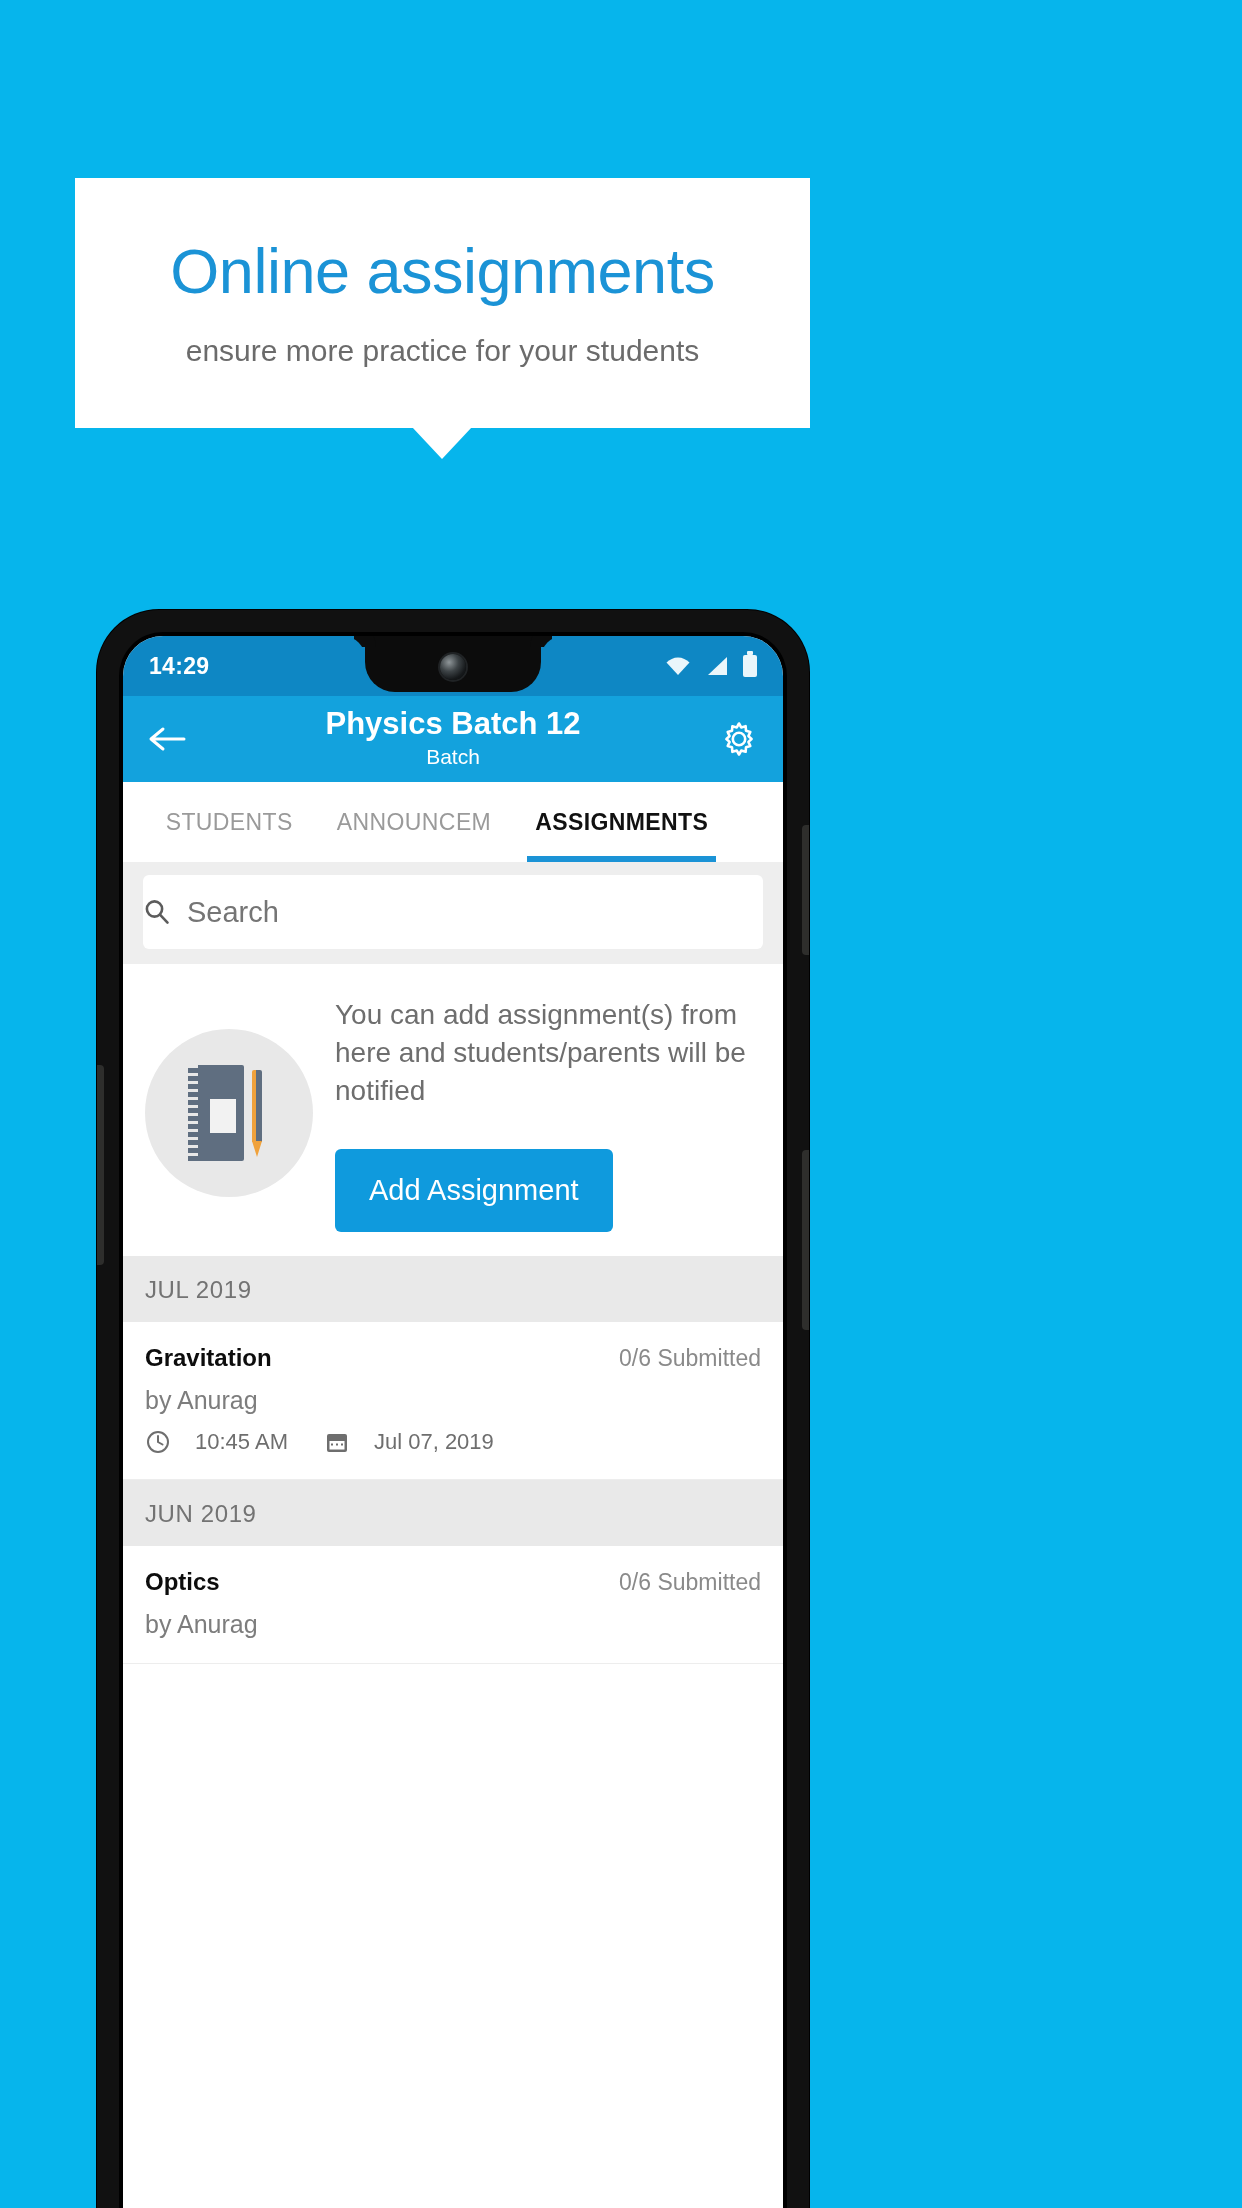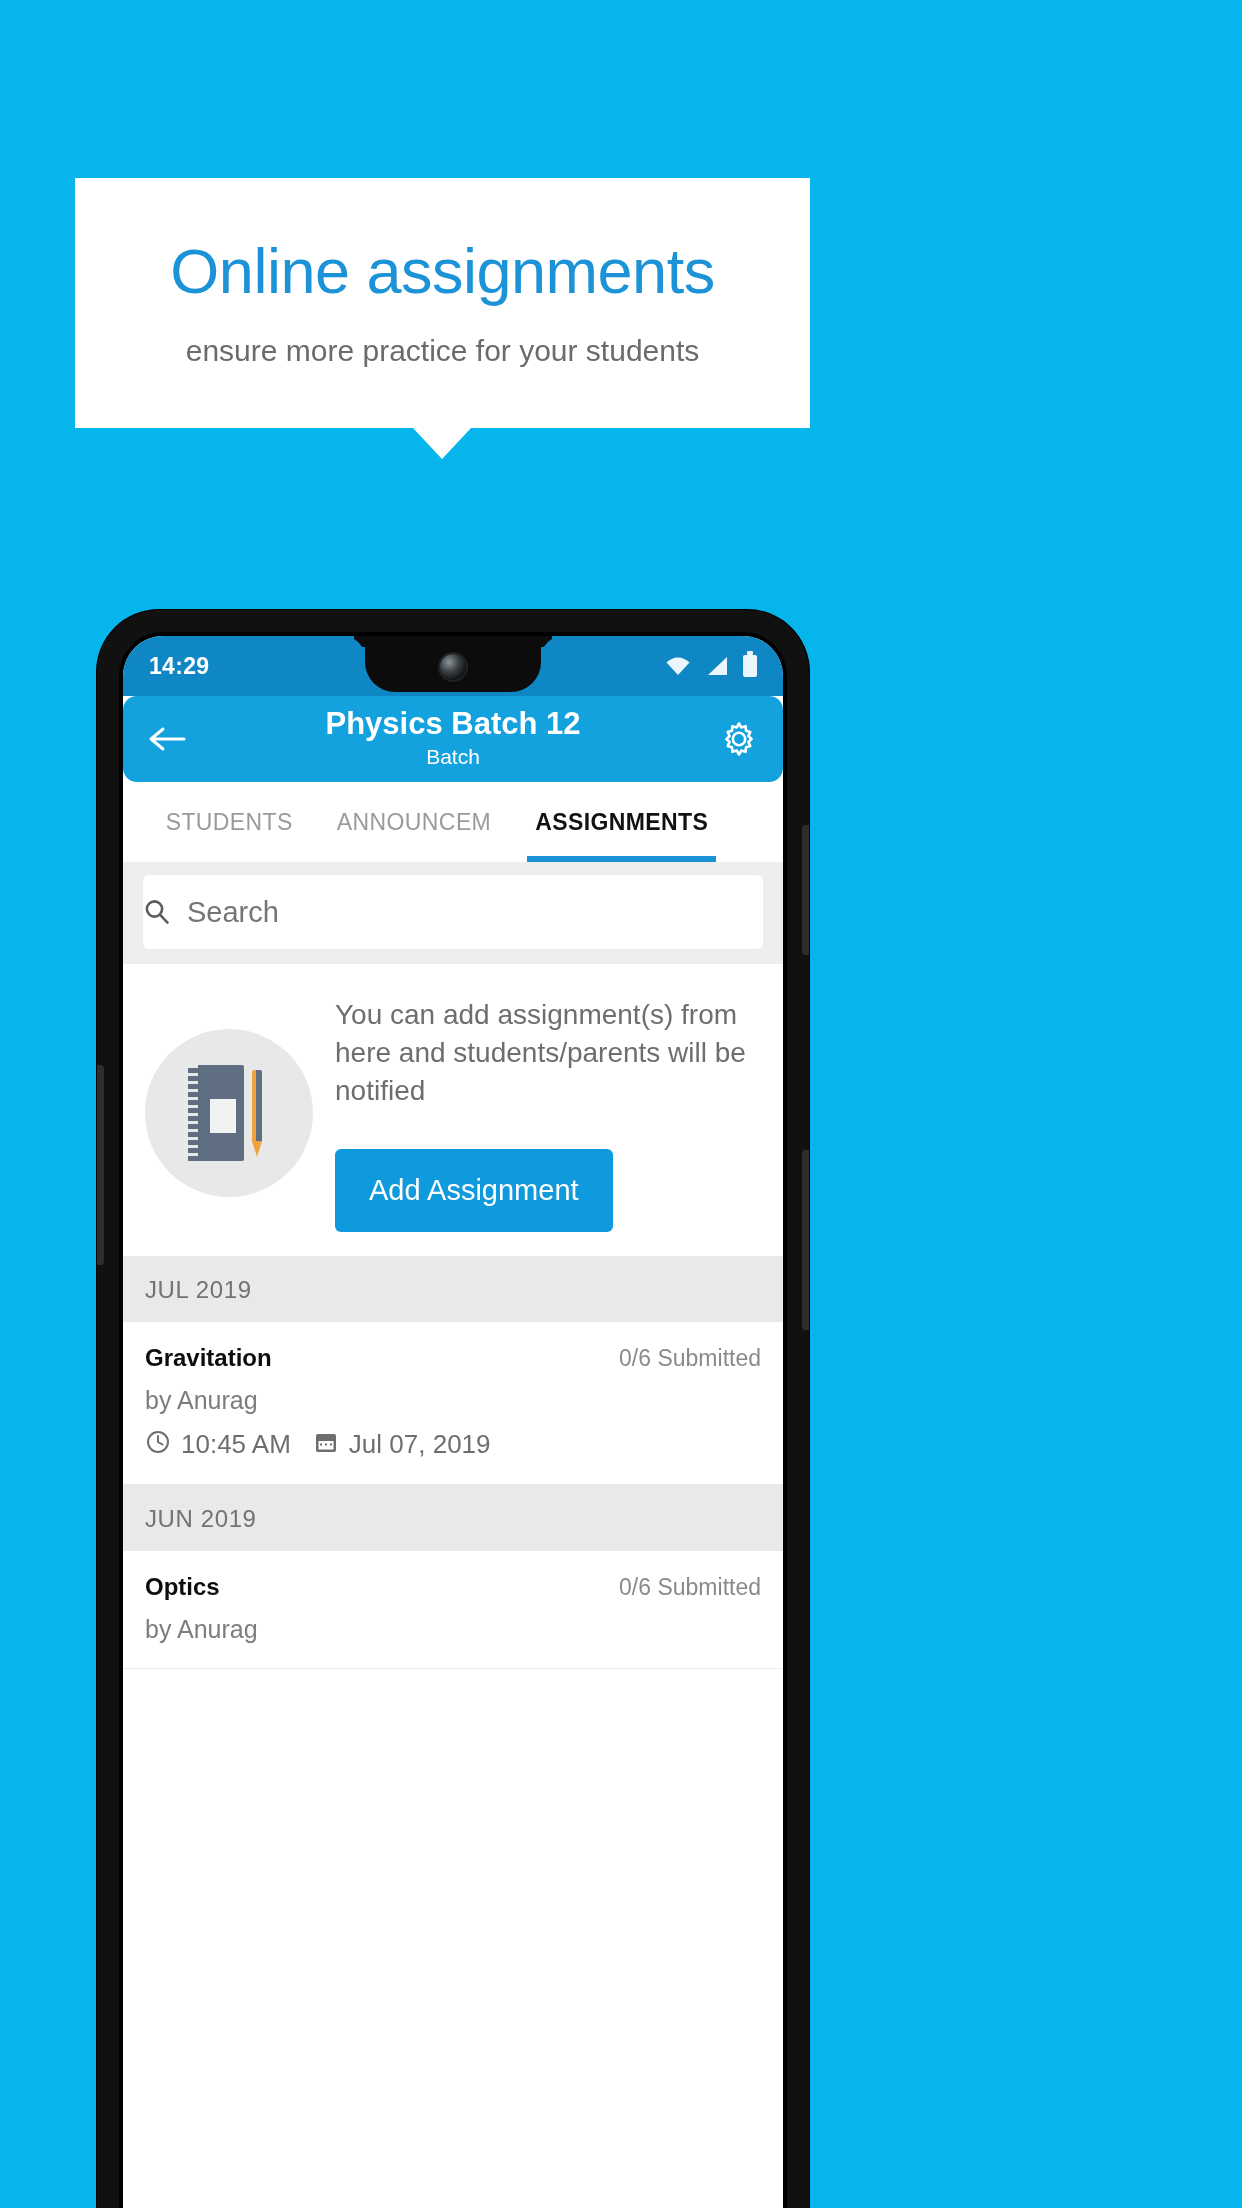--- a/index.html
+++ b/index.html
@@ -155,21 +155,20 @@
   }
 
   
   .appbar {
     position: relative;
     height: 86px;
     background: #13a2dd;
     display: flex;
     align-items: center;
     padding: 0 24px;
-    border-radius: 14px;
   }
   .back-arrow { width: 40px; height: 30px; flex: 0 0 auto; }
   .appbar-titles {
     flex: 1 1 auto;
     text-align: center;
     margin-top: -2px;
   }
   .appbar-title {
     color: #ffffff;
     font-size: 31px;
@@ -310,23 +309,23 @@
   }
   .assign-top {
     display: flex;
     align-items: baseline;
     justify-content: space-between;
   }
   .assign-name { font-size: 24px; color: #0d0d0d; font-weight: 700; }
   .assign-sub-count { font-size: 23px; color: #8a8a8a; }
   .assign-by { font-size: 25px; color: #7d7d7d; margin-top: 14px; }
   .assign-meta {
-    display: flex; align-items: flex-start; gap: 10px;
+    display: flex; align-items: flex-start; gap: 24px;
     margin-top: 14px;
-    font-size: 26px; color: #6e6e6e;
+    font-size: 22px; color: #6e6e6e;
   }
   .ic-clock { width: 26px; height: 26px; flex:0 0 auto;}
   .ic-cal { width: 26px; height: 26px; flex:0 0 auto; margin-left:12px;}
 </style>
 </head>
 <body>
 
 <div class="promo-card">
   <div class="promo-title">Online assignments</div>
   <div class="promo-sub">ensure more practice for your students</div>

